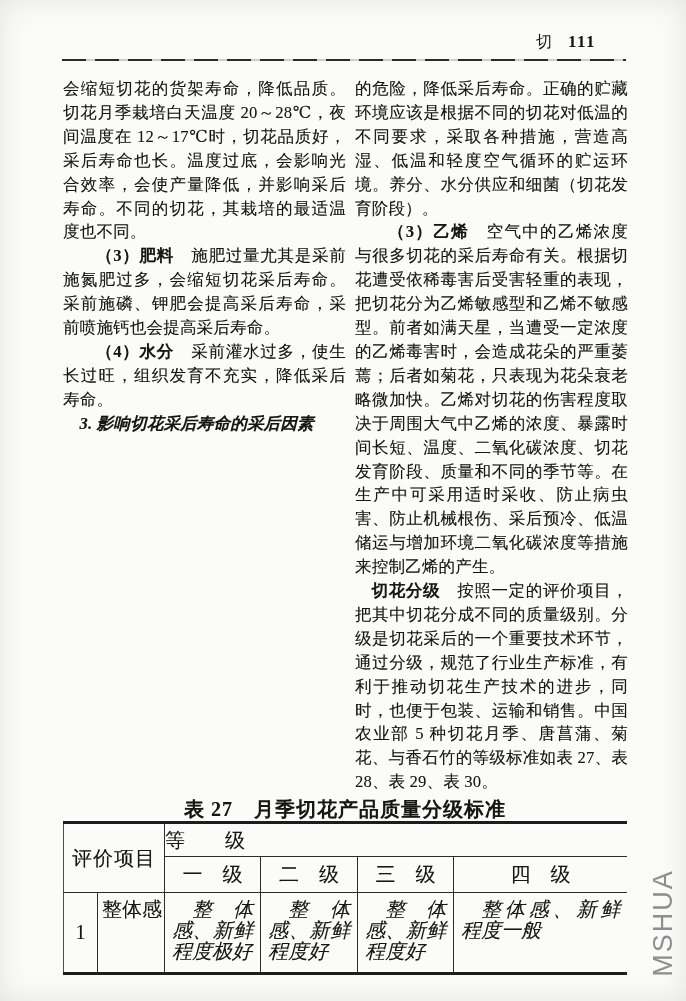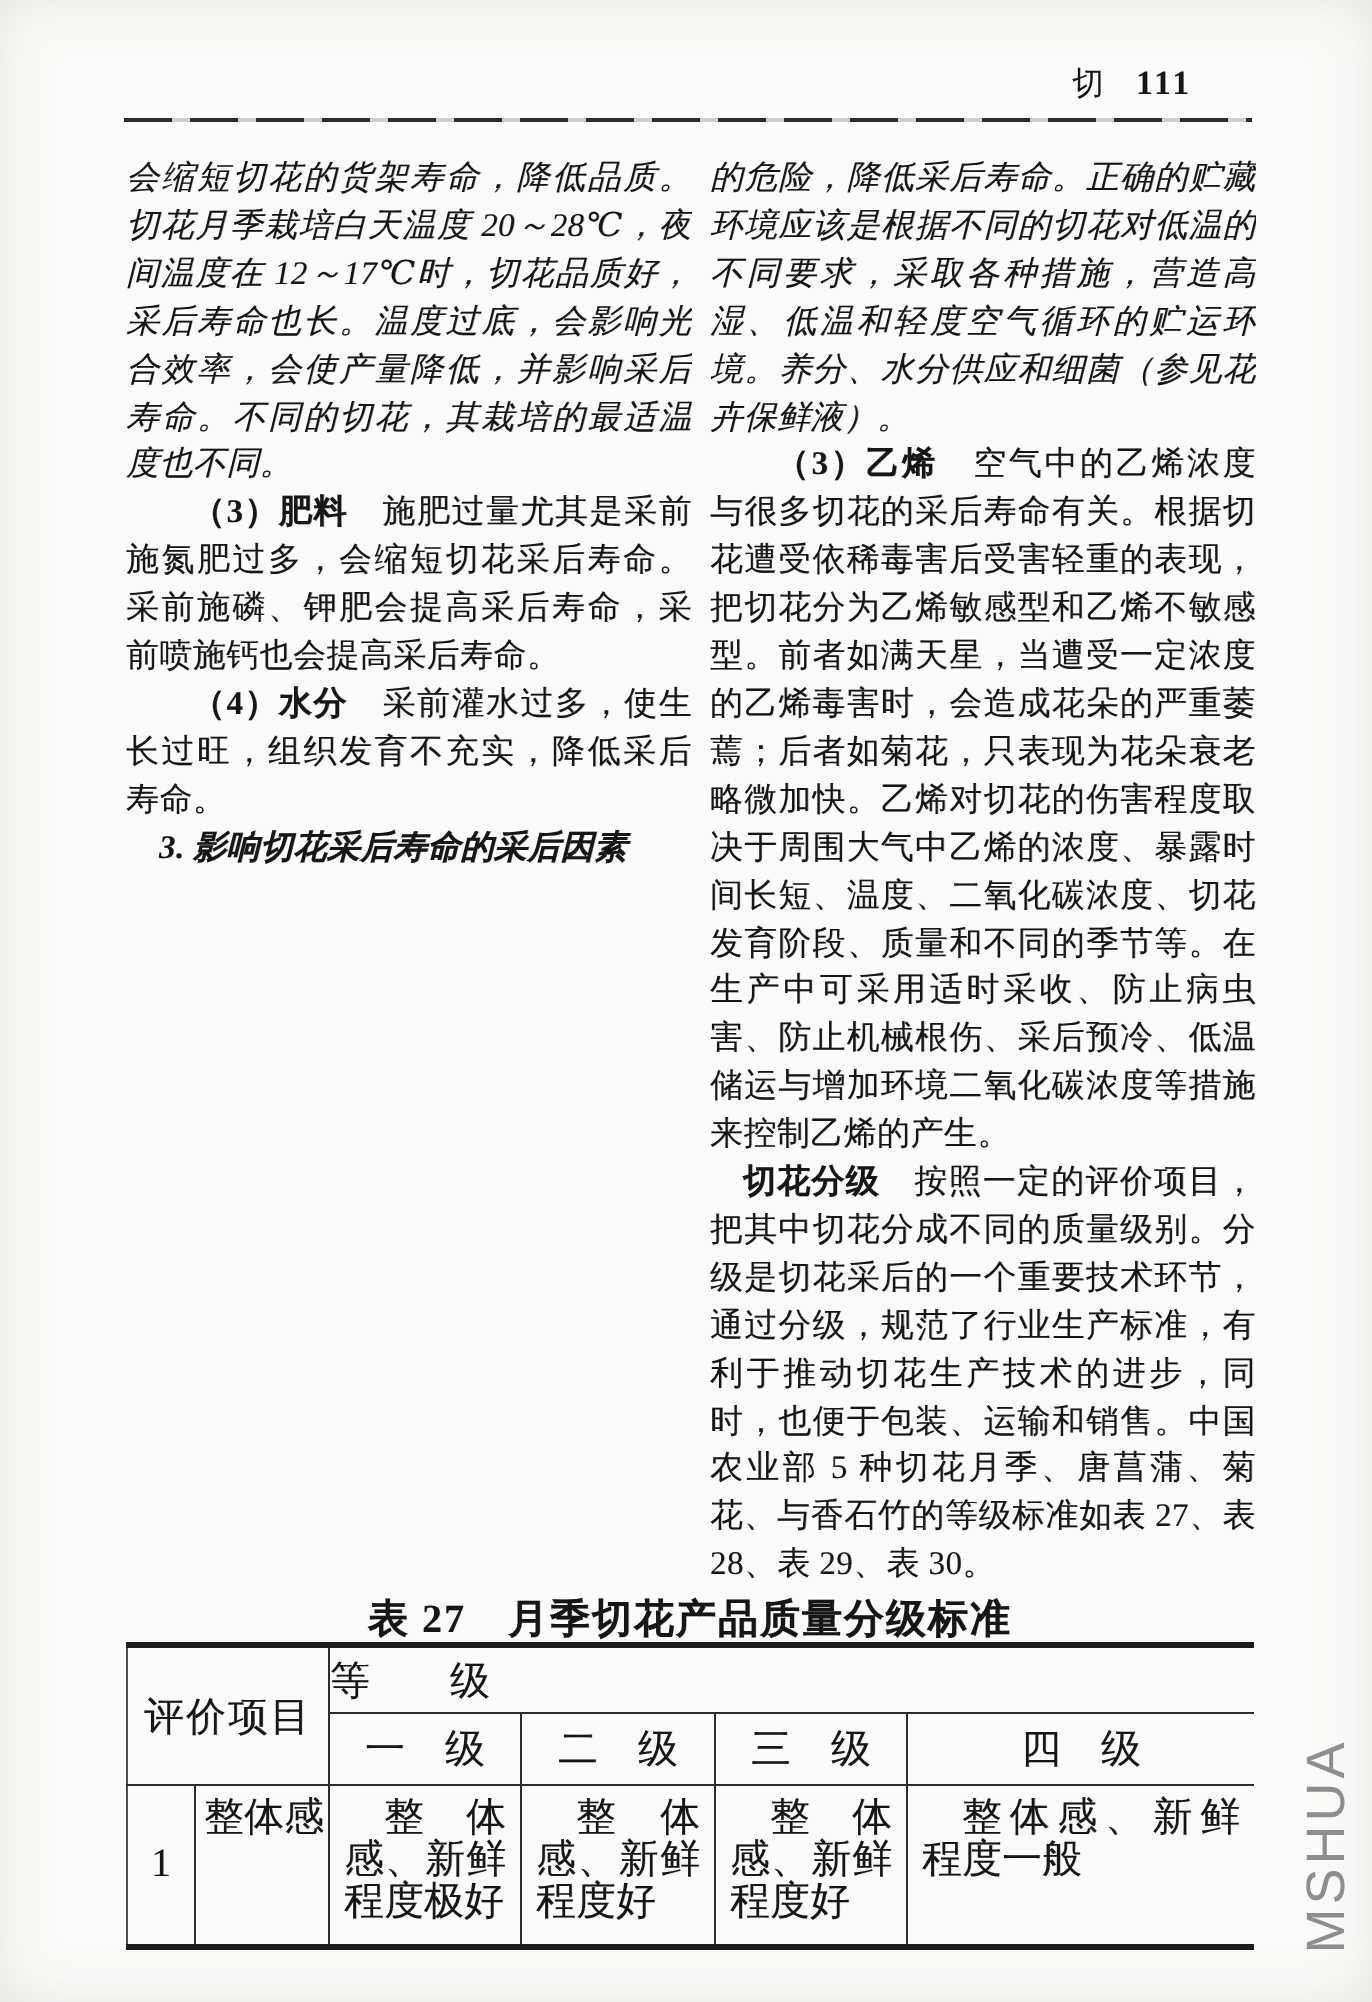--- a/index.html
+++ b/index.html
@@ -21,21 +21,21 @@
     position:absolute;top:77px;height:720px;overflow:hidden;
     font-size:16.5px;line-height:23.9px;
     text-align:justify;text-justify:inter-character;word-break:break-all;
     letter-spacing:.2px;
     text-shadow:.3px .2px 0 rgba(10,10,10,.32);
   }
   .col-left{left:63px;width:283px;}
   .col-right{left:355px;width:273px;}
   .para{margin:0;}
   .para b{font-weight:700;}
-  .ind-0{text-indent:0;font-style:italic;}
+  .ind-0{text-indent:0;}
   .ind-1{text-indent:1em;}
   .ind-2{text-indent:2em;}
   .para.subhead{font-weight:700;font-style:italic;}
   .tcaption{
     position:absolute;top:796px;left:63px;width:564px;text-align:center;
     font-weight:700;font-size:20px;letter-spacing:1px;
     text-shadow:.3px .2px 0 rgba(10,10,10,.3);
   }
   .gtable{
     position:absolute;top:821px;left:63px;width:564px;
@@ -46,21 +46,21 @@
   }
   .gtable th{font-weight:400;}
   .c-no{width:34px;}.c-item{width:67px;}
   .c-g1{width:96px;}.c-g2{width:97px;}.c-g3{width:96px;}
   .eval{text-align:center;vertical-align:middle;border-bottom:1.5px solid #2c2c2c;letter-spacing:1px;}
   .grp{border-left:1.5px solid #2c2c2c;border-bottom:1.5px solid #2c2c2c;text-align:left;padding:3px 0 2px;}
   .grades th{border-left:1.5px solid #2c2c2c;border-bottom:1.5px solid #2c2c2c;padding:4px 0;}
   .brow td{border-left:1.5px solid #2c2c2c;vertical-align:top;padding:6px 7px 10px;line-height:21px;}
   .brow td.no{border-left:none;text-align:center;vertical-align:middle;padding:0;}
   .brow td.item{text-align:right;padding-left:2px;padding-right:2px;}
-  .brow td.g{text-indent:1em;text-align:justify;text-justify:inter-character;word-break:break-all;}
+  .brow td.g{text-indent:1em;text-align:justify;text-justify:inter-character;word-break:break-all;font-style:italic;}
   .watermark{
     position:absolute;left:592px;top:906px;width:146px;height:34px;
     transform:rotate(-90deg);transform-origin:center;
     font-family:"Liberation Sans","DejaVu Sans",sans-serif;
     font-size:27px;color:#8e8e8e;letter-spacing:2px;text-align:center;
   }
 </style>
 </head>
 <body>
 
@@ -72,21 +72,21 @@
 
   <div class="headrule"></div>
 
   <div class="col col-left">
       <p class="para body ind-0">会缩短切花的货架寿命，降低品质。切花月季栽培白天温度 20～28℃，夜间温度在 12～17℃时，切花品质好，采后寿命也长。温度过底，会影响光合效率，会使产量降低，并影响采后寿命。不同的切花，其栽培的最适温度也不同。</p>
       <p class="para body ind-2"><b>（3）肥料</b>　施肥过量尤其是采前施氮肥过多，会缩短切花采后寿命。采前施磷、钾肥会提高采后寿命，采前喷施钙也会提高采后寿命。</p>
       <p class="para body ind-2"><b>（4）水分</b>　采前灌水过多，使生长过旺，组织发育不充实，降低采后寿命。</p>
       <p class="para subhead ind-1">3. 影响切花采后寿命的采后因素</p>
     </div>
   <div class="col col-right">
-      <p class="para body ind-0">的危险，降低采后寿命。正确的贮藏环境应该是根据不同的切花对低温的不同要求，采取各种措施，营造高湿、低温和轻度空气循环的贮运环境。养分、水分供应和细菌（参见花卉保鲜液）。</p>
+      <p class="para body ind-0">的危险，降低采后寿命。正确的贮藏环境应该是根据不同的切花对低温的不同要求，采取各种措施，营造高湿、低温和轻度空气循环的贮运环境。养分、水分供应和细菌（切花发育阶段）。</p>
       <p class="para body ind-2"><b>（3）乙烯</b>　空气中的乙烯浓度与很多切花的采后寿命有关。根据切花遭受依稀毒害后受害轻重的表现，把切花分为乙烯敏感型和乙烯不敏感型。前者如满天星，当遭受一定浓度的乙烯毒害时，会造成花朵的严重萎蔫；后者如菊花，只表现为花朵衰老略微加快。乙烯对切花的伤害程度取决于周围大气中乙烯的浓度、暴露时间长短、温度、二氧化碳浓度、切花发育阶段、质量和不同的季节等。在生产中可采用适时采收、防止病虫害、防止机械根伤、采后预冷、低温储运与增加环境二氧化碳浓度等措施来控制乙烯的产生。</p>
       <p class="para entry ind-1"><b>切花分级</b>　按照一定的评价项目，把其中切花分成不同的质量级别。分级是切花采后的一个重要技术环节，通过分级，规范了行业生产标准，有利于推动切花生产技术的进步，同时，也便于包装、运输和销售。中国农业部 5 种切花月季、唐菖蒲、菊花、与香石竹的等级标准如表 27、表 28、表 29、表 30。</p>
     </div>
 
   <div class="tcaption">表 27　月季切花产品质量分级标准</div>
 
   <table class="gtable">
     <colgroup>
       <col class="c-no">
         <col class="c-item">

